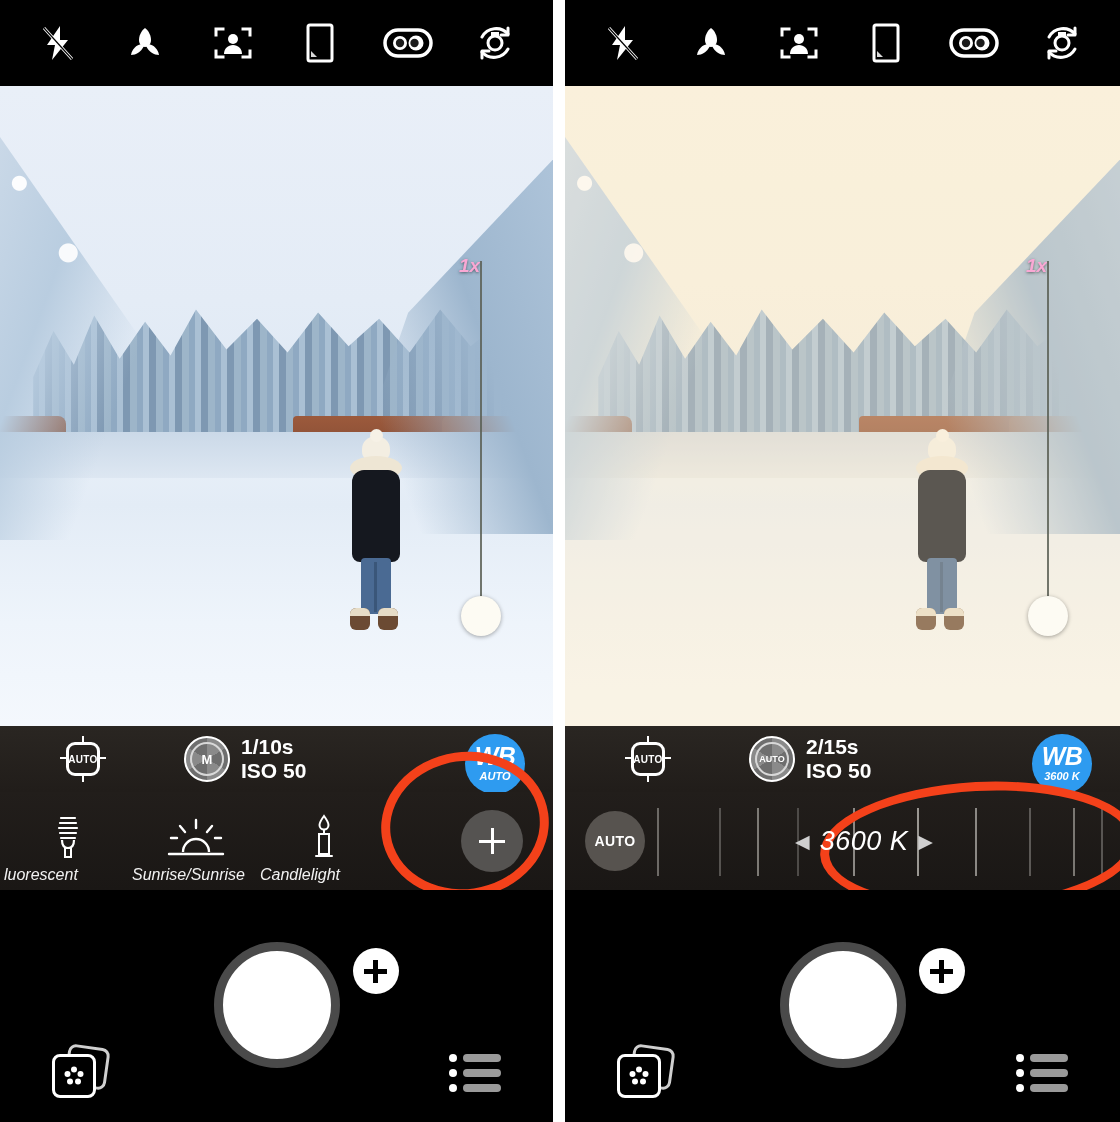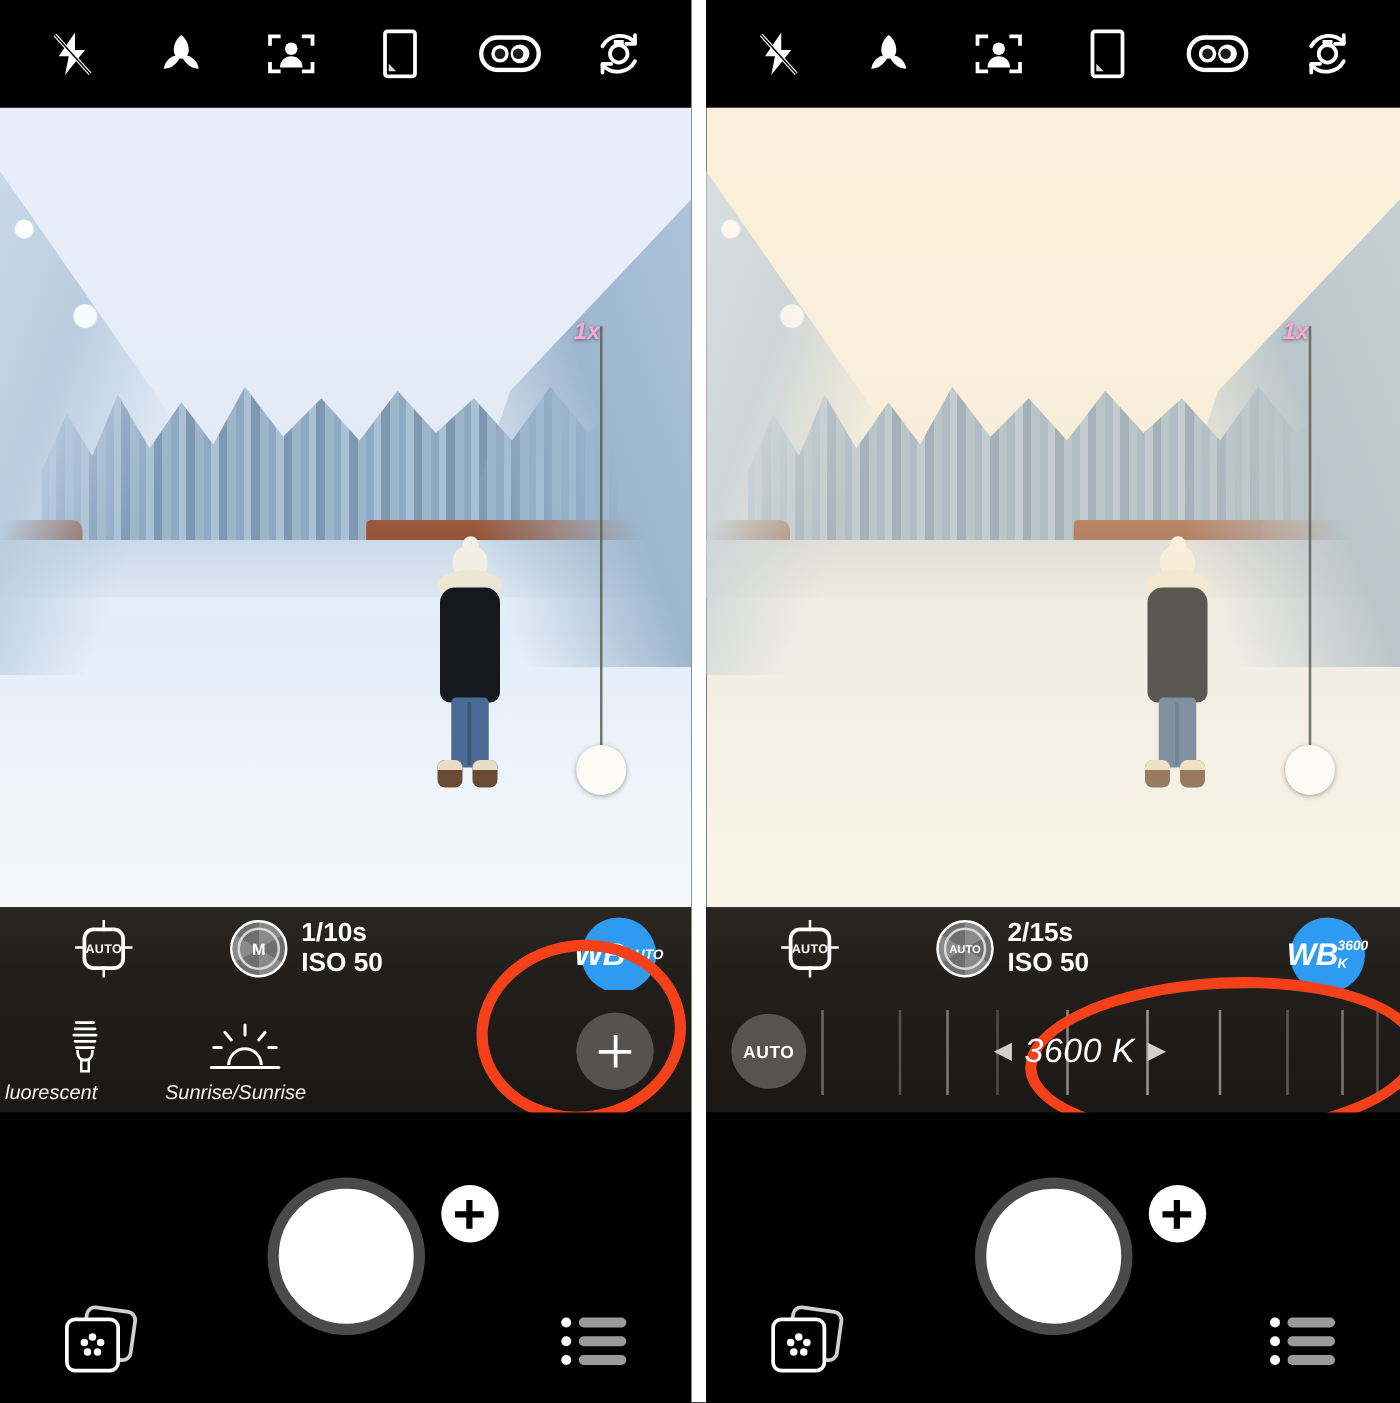--- a/index.html
+++ b/index.html
@@ -83,21 +83,21 @@
 
   .exposure{display:flex;align-items:center;margin-left:78px;}
   .aperture{position:relative;width:46px;height:46px;border-radius:50%;border:2.5px solid #fff;box-sizing:border-box;display:flex;align-items:center;justify-content:center;background:
      conic-gradient(#8a8a8a 0 60deg,#6e6e6e 60deg 120deg,#8a8a8a 120deg 180deg,#6e6e6e 180deg 240deg,#8a8a8a 240deg 300deg,#6e6e6e 300deg 360deg);}
   .aperture:before{content:"";position:absolute;left:4px;top:4px;right:4px;bottom:4px;border-radius:50%;border:2px solid #d8d8d8;box-sizing:border-box;}
   .ap-label{position:relative;font-size:13px;font-weight:700;color:#fff;z-index:2;}
   .ap-label.small{font-size:9px;}
   .exp-text{margin-left:11px;line-height:1.12;}
   .exp-text div{font-size:21px;font-weight:700;color:#fff;}
 
-  .wb-badge{position:absolute;right:28px;top:8px;width:60px;height:60px;border-radius:50%;background:#2e9bf0;display:flex;flex-direction:row;align-items:center;justify-content:center;}
+  .wb-badge{position:absolute;right:28px;top:8px;width:60px;height:60px;border-radius:50%;background:#2e9bf0;display:flex;flex-direction:column;align-items:center;justify-content:center;}
   .wb-badge .wb{font-size:25px;font-style:italic;font-weight:700;color:#fff;line-height:1;letter-spacing:-.5px;}
   .wb-badge .sub{font-size:11px;font-weight:700;color:#fff;line-height:1.3;font-style:italic;}
 
   
   .presets{display:flex;align-items:flex-end;height:100%;padding-left:4px;box-sizing:border-box;}
   .preset{width:128px;flex:0 0 128px;text-align:left;color:#fff;padding-bottom:6px;}
   .preset .pi{height:52px;display:flex;align-items:flex-end;justify-content:center;}
   .preset .pl{font-size:16px;font-style:italic;color:#f2f2f2;margin-top:4px;white-space:nowrap;}
   .plus-btn{position:absolute;right:30px;top:18px;width:62px;height:62px;border-radius:50%;background:#555351;display:flex;align-items:center;justify-content:center;}
   .plus-btn:before{content:"";position:absolute;width:26px;height:3px;background:#fff;}
@@ -255,20 +255,31 @@
         <div class="preset">
           <div class="pi">
             <svg width="58" height="48" viewBox="0 0 58 48">
                 <path d="M29 6v8M13 12l5 6M45 12l-5 6M4 24h6M48 24h6" stroke="#fff" stroke-width="2.4" stroke-linecap="round"></path>
                 <path d="M16 38a13 13 0 0 1 26 0" stroke="#fff" stroke-width="2.4" fill="none"></path>
                 <path d="M2 40h54" stroke="#fff" stroke-width="2.4" stroke-linecap="round"></path>
               </svg>
           </div>
           <div class="pl">Sunrise/Sunrise</div>
         </div>
+        <div class="preset">
+          <div class="pi">
+            <svg width="26" height="50" viewBox="0 0 26 50">
+                <path d="M13 4c3 4 4.5 6 4.5 9 0 2.6-2 4.5-4.5 4.5S8.5 15.6 8.5 13c0-3 1.5-5 4.5-9z" stroke="#fff" stroke-width="2" fill="none"></path>
+                <rect x="8" y="22" width="10" height="20" stroke="#fff" stroke-width="2" fill="none"></rect>
+                <path d="M13 18v4" stroke="#fff" stroke-width="2"></path>
+                <path d="M5 44h16" stroke="#fff" stroke-width="2" stroke-linecap="round"></path>
+              </svg>
+          </div>
+          <div class="pl">Candlelight</div>
+        </div>
       </div>
       <div class="plus-btn"></div>
       <div class="annot a-left"></div>
     </div>
 
     <div class="bottom">
       <div class="shutter"></div>
       <div class="mini-plus"></div>
       <div class="gallery">
         <div class="gal-back"></div>

